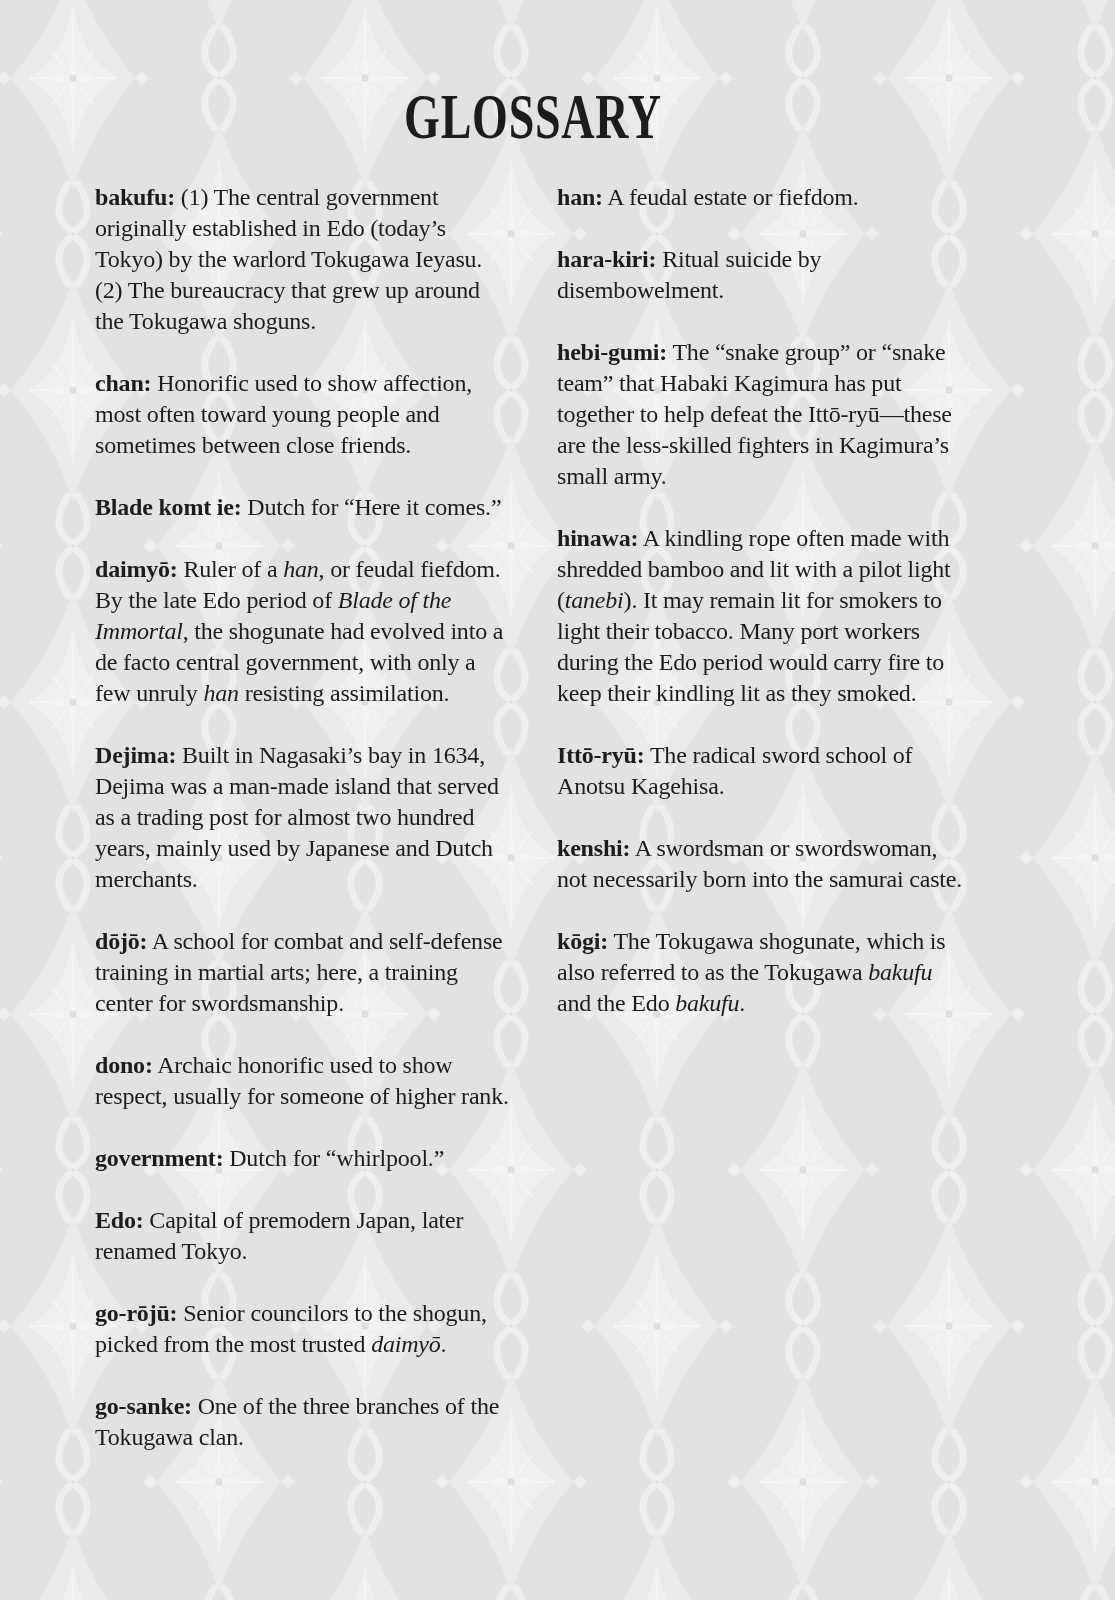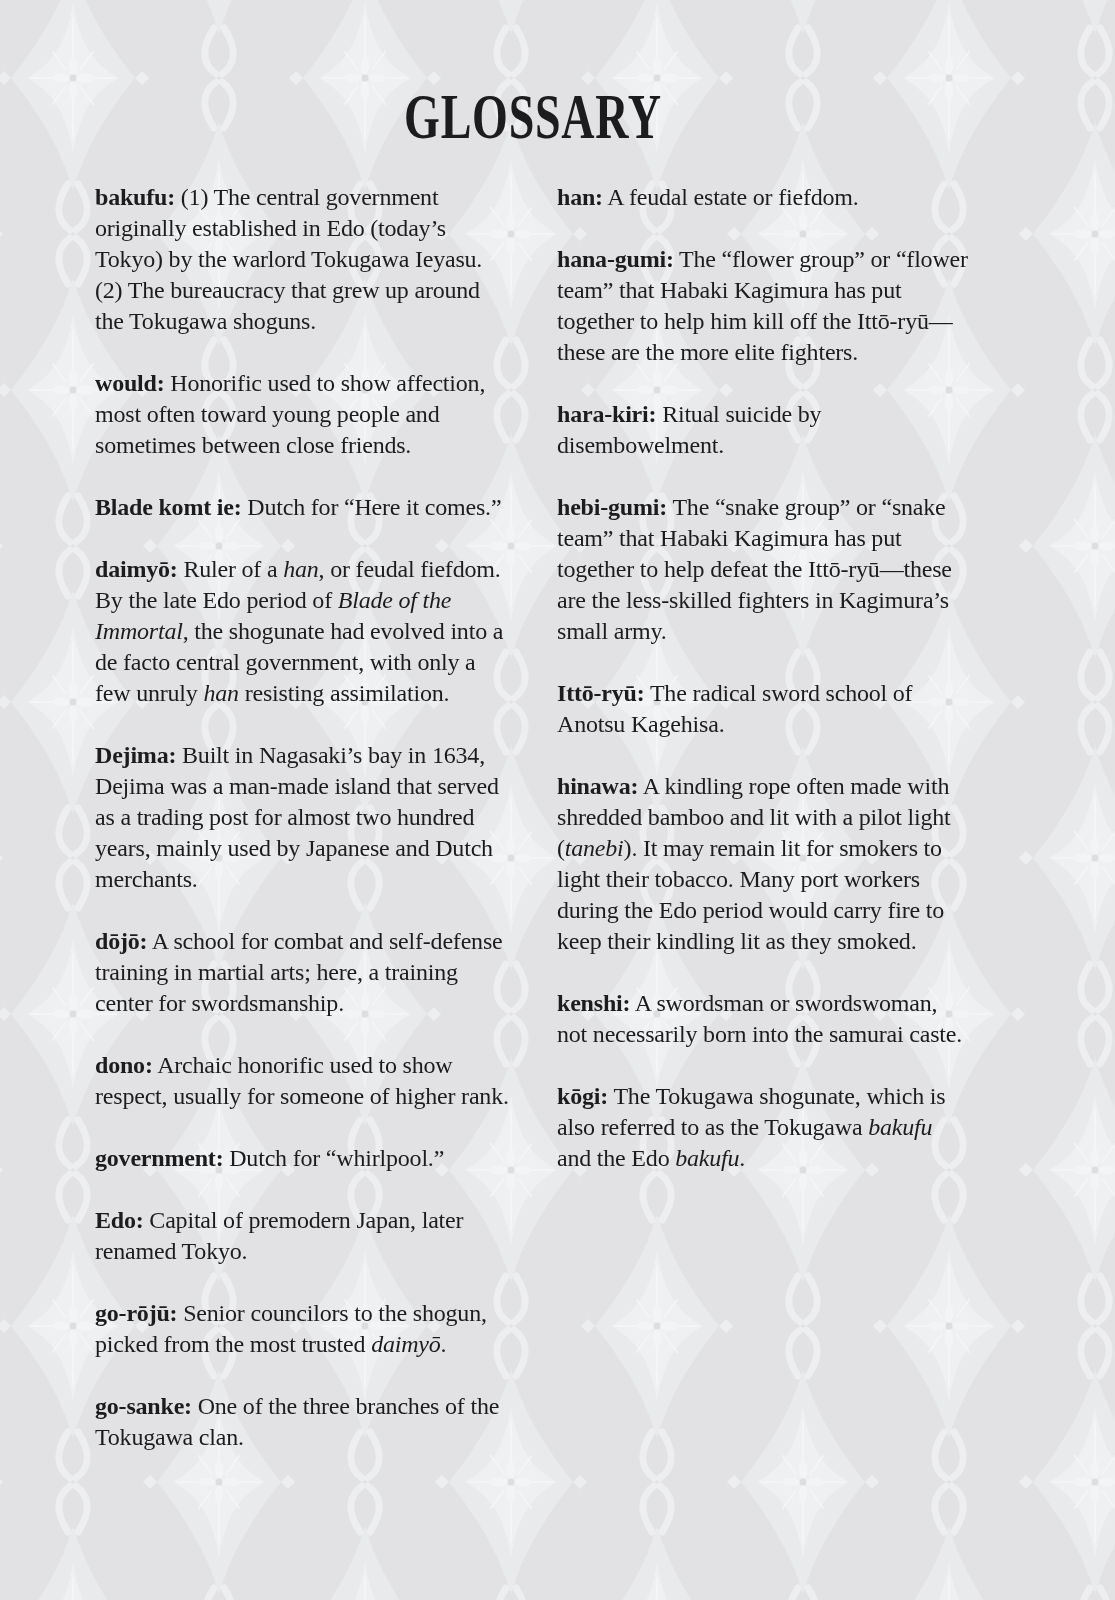--- a/index.html
+++ b/index.html
@@ -104,21 +104,21 @@
   </svg>
 
   <div class="content">
     <h1 class="title"><span class="squeeze">GLOSSARY</span></h1>
 
     <div class="cols">
       <div class="col">
 
           <p class="entry"><span class="term">bakufu:</span><span class="def"><span> (1) The central government originally established in Edo (today’s Tokyo) by the warlord Tokugawa Ieyasu. (2) The bureaucracy that grew up around the Tokugawa shoguns.</span></span></p>
 
-          <p class="entry"><span class="term">would:</span><span class="def"><span> Honorific used to show affection, most often toward young people and sometimes between close friends.</span></span></p>
+          <p class="entry"><span class="term">chan:</span><span class="def"><span> Honorific used to show affection, most often toward young people and sometimes between close friends.</span></span></p>
 
           <p class="entry"><span class="term">Blade komt ie:</span><span class="def"><span> Dutch for “Here it comes.”</span></span></p>
 
           <p class="entry"><span class="term">daimyō:</span><span class="def"><span> Ruler of a </span><em>han</em><span>, or feudal fiefdom. By the late Edo period of </span><em>Blade of the Immortal</em><span>, the shogunate had evolved into a de facto central government, with only a few unruly </span><em>han</em><span> resisting assimilation.</span></span></p>
 
           <p class="entry"><span class="term">Dejima:</span><span class="def"><span> Built in Nagasaki’s bay in 1634, Dejima was a man-made island that served as a trading post for almost two hundred years, mainly used by Japanese and Dutch merchants.</span></span></p>
 
           <p class="entry"><span class="term">dōjō:</span><span class="def"><span> A school for combat and self-defense training in martial arts; here, a training center for swordsmanship.</span></span></p>
 
           <p class="entry"><span class="term">dono:</span><span class="def"><span> Archaic honorific used to show respect, usually for someone of higher rank.</span></span></p>
@@ -128,29 +128,28 @@
           <p class="entry"><span class="term">Edo:</span><span class="def"><span> Capital of premodern Japan, later renamed Tokyo.</span></span></p>
 
           <p class="entry"><span class="term">go-rōjū:</span><span class="def"><span> Senior councilors to the shogun, picked from the most trusted </span><em>daimyō</em><span>.</span></span></p>
 
           <p class="entry"><span class="term">go-sanke:</span><span class="def"><span> One of the three branches of the Tokugawa clan.</span></span></p>
         </div>
       <div class="col">
 
           <p class="entry"><span class="term">han:</span><span class="def"><span> A feudal estate or fiefdom.</span></span></p>
 
-          <p class="entry"><span class="term">hana-gumi:</span><span class="def"><span> The “flower group” or “flower team” that Habaki Kagimura has put together to help him kill off the Ittō-ryū—these are the more elite fighters.</span></span></p>
 
           <p class="entry"><span class="term">hara-kiri:</span><span class="def"><span> Ritual suicide by disembowelment.</span></span></p>
 
           <p class="entry"><span class="term">hebi-gumi:</span><span class="def"><span> The “snake group” or “snake team” that Habaki Kagimura has put together to help defeat the Ittō-ryū—these are the less-skilled fighters in Kagimura’s small army.</span></span></p>
 
+          <p class="entry"><span class="term">hinawa:</span><span class="def"><span> A kindling rope often made with shredded bamboo and lit with a pilot light (</span><em>tanebi</em><span>). It may remain lit for smokers to light their tobacco. Many port workers during the Edo period would carry fire to keep their kindling lit as they smoked.</span></span></p>
+
           <p class="entry"><span class="term">Ittō-ryū:</span><span class="def"><span> The radical sword school of Anotsu Kagehisa.</span></span></p>
-
-          <p class="entry"><span class="term">hinawa:</span><span class="def"><span> A kindling rope often made with shredded bamboo and lit with a pilot light (</span><em>tanebi</em><span>). It may remain lit for smokers to light their tobacco. Many port workers during the Edo period would carry fire to keep their kindling lit as they smoked.</span></span></p>
 
 
           <p class="entry"><span class="term">kenshi:</span><span class="def"><span> A swordsman or swordswoman, not necessarily born into the samurai caste.</span></span></p>
 
 
           <p class="entry"><span class="term">kōgi:</span><span class="def"><span> The Tokugawa shogunate, which is also referred to as the Tokugawa </span><em>bakufu</em><span> and the Edo </span><em>bakufu</em><span>.</span></span></p>
         </div>
     </div>
   </div>
 

